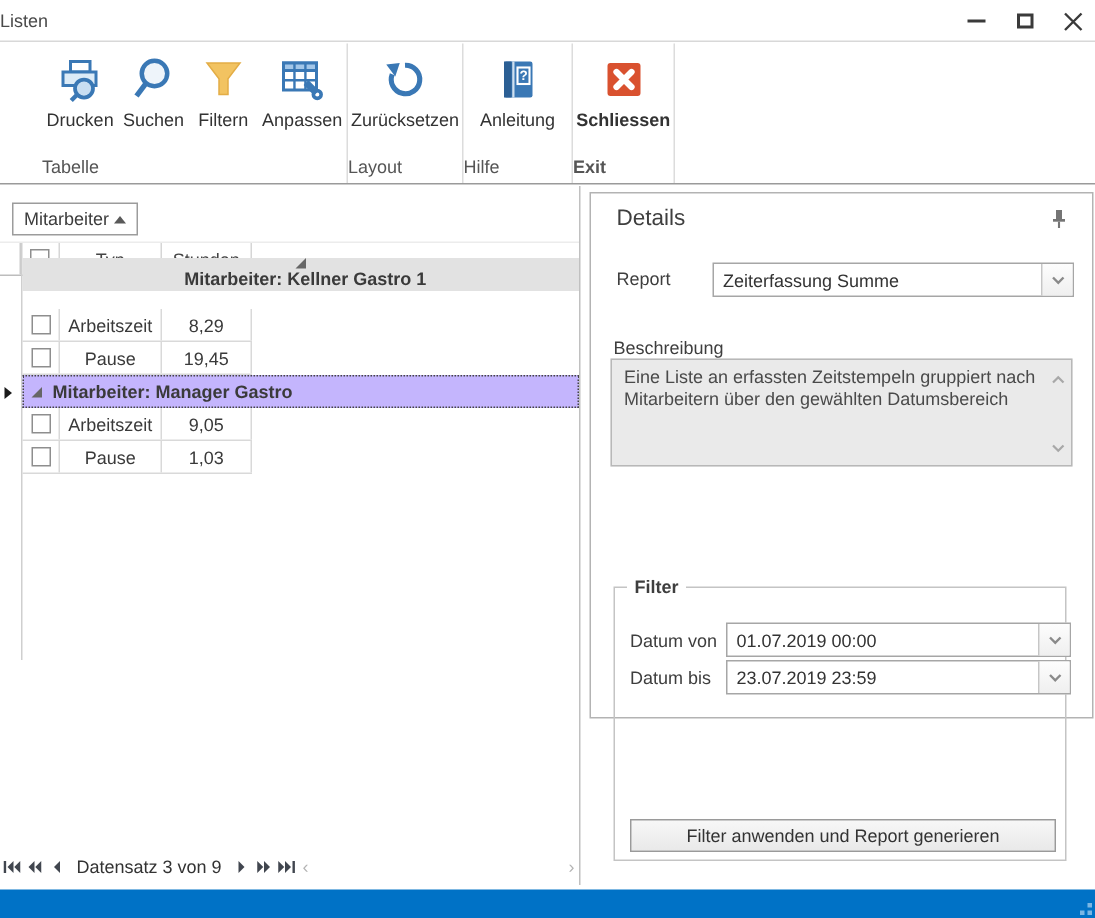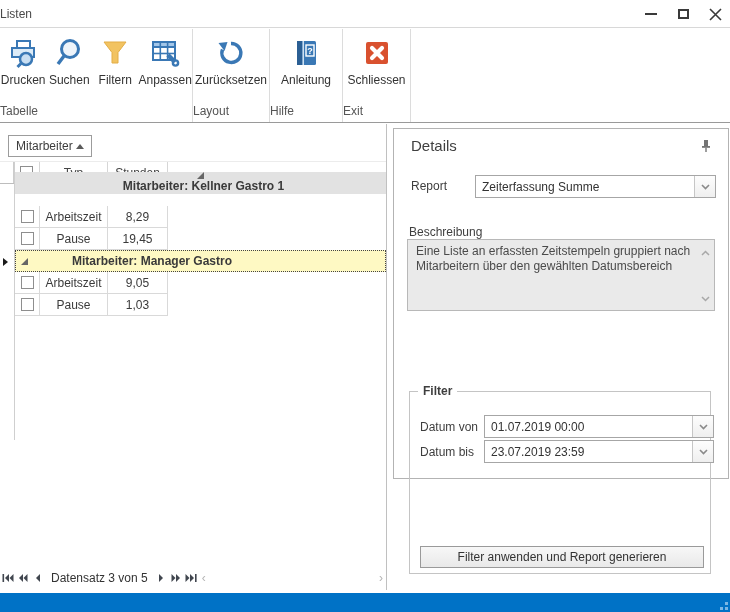--- a/index.html
+++ b/index.html
@@ -17,45 +17,45 @@
 
   
   .ribbon { position:absolute; left:0; top:29px; width:730px; height:94px; background:#fff; border-bottom:1px solid #9a9a9a; display:flex; }
   .rgroup { height:100%; display:flex; flex-direction:column; border-right:1px solid #dcdcdc; }
   .rgroup:last-child { border-right:none; }
   .rbtns { flex:1; display:flex; justify-content:center; align-items:flex-start; padding-top:5px; }
   .rbtn { display:flex; flex-direction:column; align-items:center; padding:3px 4px; min-width:46px; cursor:default; }
   .rbtn svg { display:block; }
   .rbtn-label { margin-top:4px; color:#333; white-space:nowrap; }
   .rgroup-label { height:20px; color:#555; font-size:12px; line-height:18px; }
-  .g-tabelle { width:193px; }
+  .g-tabelle { width:232px;padding-left:28px; }
   .g-layout  { width:77px; }
   .g-hilfe   { width:73px; }
-  .g-exit    { width:68px; }
+  .g-exit    { width:68px;font-weight:bold; }
   .g-spacer  { flex:1; border-right:none; }
 
   
   .grid-panel { position:absolute; left:0; top:124px; width:387px; height:466px; background:#fff; border-right:1px solid #c0c0c0;text-align:center; }
   .groupby-btn { position:absolute; left:8px; top:11px; width:84px; height:22px; border:1px solid #9c9c9c; background:#fff; display:flex; align-items:center; justify-content:space-between; padding:0 7px; }
   .tri-up { width:0; height:0; border-left:4px solid transparent; border-right:4px solid transparent; border-bottom:5px solid #5a5a5a; }
   .grouppanel-line { position:absolute; left:0; top:37px; width:386px; height:1px; background:#ececec; }
 
   .header-row { position:absolute; left:0; top:38px; width:386px; height:22px; border-bottom:1px solid #bdbdbd; display:flex; color:#444; }
   .hcell { display:flex; align-items:center; justify-content:center; border-right:1px solid #d6d6d6; height:100%; }
   .c-ind { width:14px; border-right:1px solid #cccccc; }
   .c-cb  { width:26px; }
   .c-typ { width:68px; }
   .c-std { width:60px; }
   .c-fill { flex:1; border-right:none; }
 
   .cb { width:13px; height:13px; border:1px solid #8e8e8e; background:#fff; display:inline-block; }
   .vline-ind { position:absolute; left:14px; top:38px; width:1px; height:278px; background:#cfcfcf; }
   .row { position:absolute; left:15px; height:22px; }
   .group-row { width:371px; background:#e2e2e2; display:flex; align-items:center; padding-left:6px; font-weight:bold; color:#3a3a3a; }
-  .group-row.focused { background:#fef9c3; outline:1px dotted #444; outline-offset:-1px;gap:37px; }
+  .group-row.focused { background:#c4b5fd; outline:1px dotted #444; outline-offset:-1px; }
   .expand-tri { width:0; height:0; border-left:7px solid transparent; border-bottom:7px solid #666; margin-right:7px; }
   .data-row { width:153px; display:flex; border-bottom:1px solid #d9d9d9; height:22px; }
   .dcell { display:flex; align-items:center; justify-content:center; border-right:1px solid #d9d9d9; height:100%; color:#3a3a3a; }
   .d-cb { width:25px; }
   .d-typ { width:68px; }
   .d-std { width:60px; }
   .row-indicator { position:absolute; left:3px; width:0; height:0; border-top:4px solid transparent; border-bottom:4px solid transparent; border-left:5px solid #1a1a1a; }
 
   
   .navbar { position:absolute; left:0; top:444px; width:386px; height:20px; display:flex; align-items:center; }
@@ -266,21 +266,21 @@
         <svg width="10" height="10" viewBox="0 0 10 10">
             <path d="M5 1 L1 5 L5 9 Z" fill="#41464f"></path>
             <path d="M9.5 1 L5.5 5 L9.5 9 Z" fill="#41464f"></path>
           </svg>
       </div>
       <div class="navbtn">
         <svg width="6" height="10" viewBox="0 0 6 10">
             <path d="M5 1 L1 5 L5 9 Z" fill="#41464f"></path>
           </svg>
       </div>
-      <span class="navtext">Datensatz 3 von 5</span>
+      <span class="navtext">Datensatz 3 von 9</span>
       <div class="navbtn">
         <svg width="6" height="10" viewBox="0 0 6 10">
             <path d="M1 1 L5 5 L1 9 Z" fill="#41464f"></path>
           </svg>
       </div>
       <div class="navbtn">
         <svg width="10" height="10" viewBox="0 0 10 10">
             <path d="M0.5 1 L4.5 5 L0.5 9 Z" fill="#41464f"></path>
             <path d="M5 1 L9 5 L5 9 Z" fill="#41464f"></path>
           </svg>

